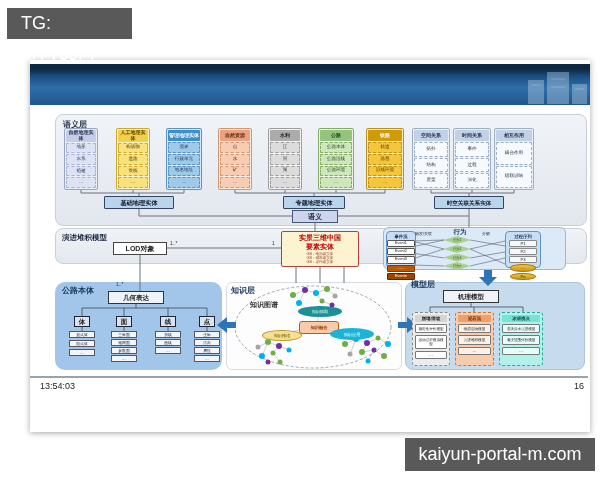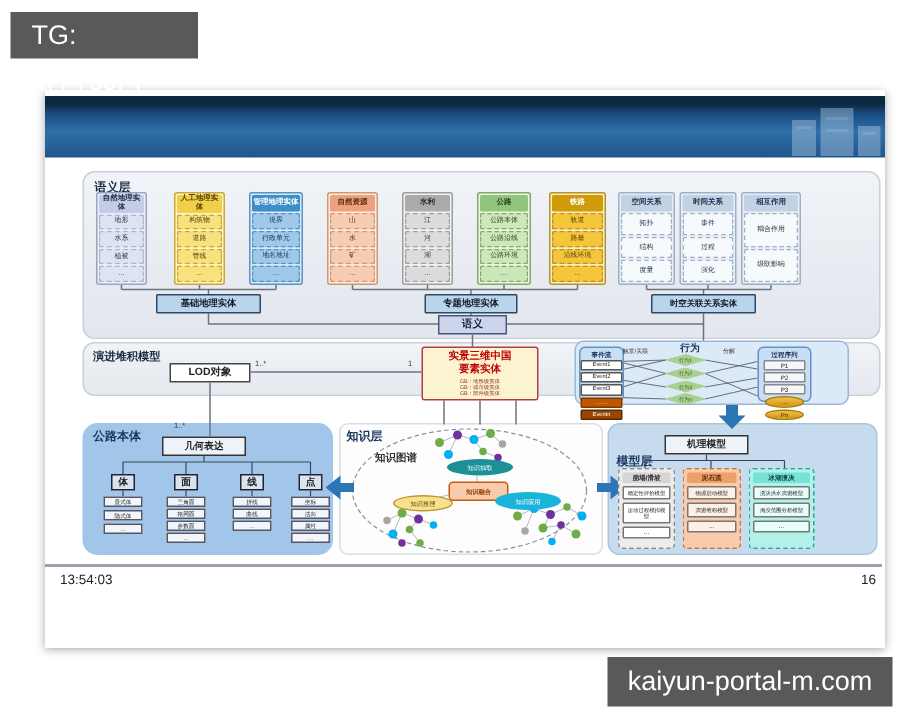--- a/index.html
+++ b/index.html
@@ -361,21 +361,21 @@
   <div>
     <div class="abs dklabel" style="left:231px;top:285px">知识层</div>
     <div class="abs kglbl" style="left:250px;top:300px">知识图谱</div>
     <div class="abs ko teal" style="left:298px;top:306px;width:44px;height:11px">知识抽取</div>
     <div class="abs ko orange" style="left:299px;top:321px;width:40px;height:13px">知识融合</div>
     <div class="abs ko yellow" style="left:262px;top:330px;width:40px;height:11px">知识推理</div>
     <div class="abs ko cyan" style="left:330px;top:328px;width:44px;height:12px">知识应用</div>
   </div>
 
   <div>
-    <div class="abs dklabel" style="left:411px;top:302px">模型层</div>
+    <div class="abs dklabel" style="left:411px;top:279px">模型层</div>
     <div class="abs geo-root" style="left:443px;top:290px">机理模型</div>
     <div class="mdl gray" style="left:412px;width:38px">
       <div class="mh">崩塌/滑坡</div>
       <div class="mi">稳定性评价模型</div>
       <div class="mi">运动过程模拟模型</div>
       <div class="mm">…</div>
     </div>
     <div class="mdl org" style="left:455px;width:39px">
       <div class="mh">泥石流</div>
       <div class="mi">物源启动模型</div>

